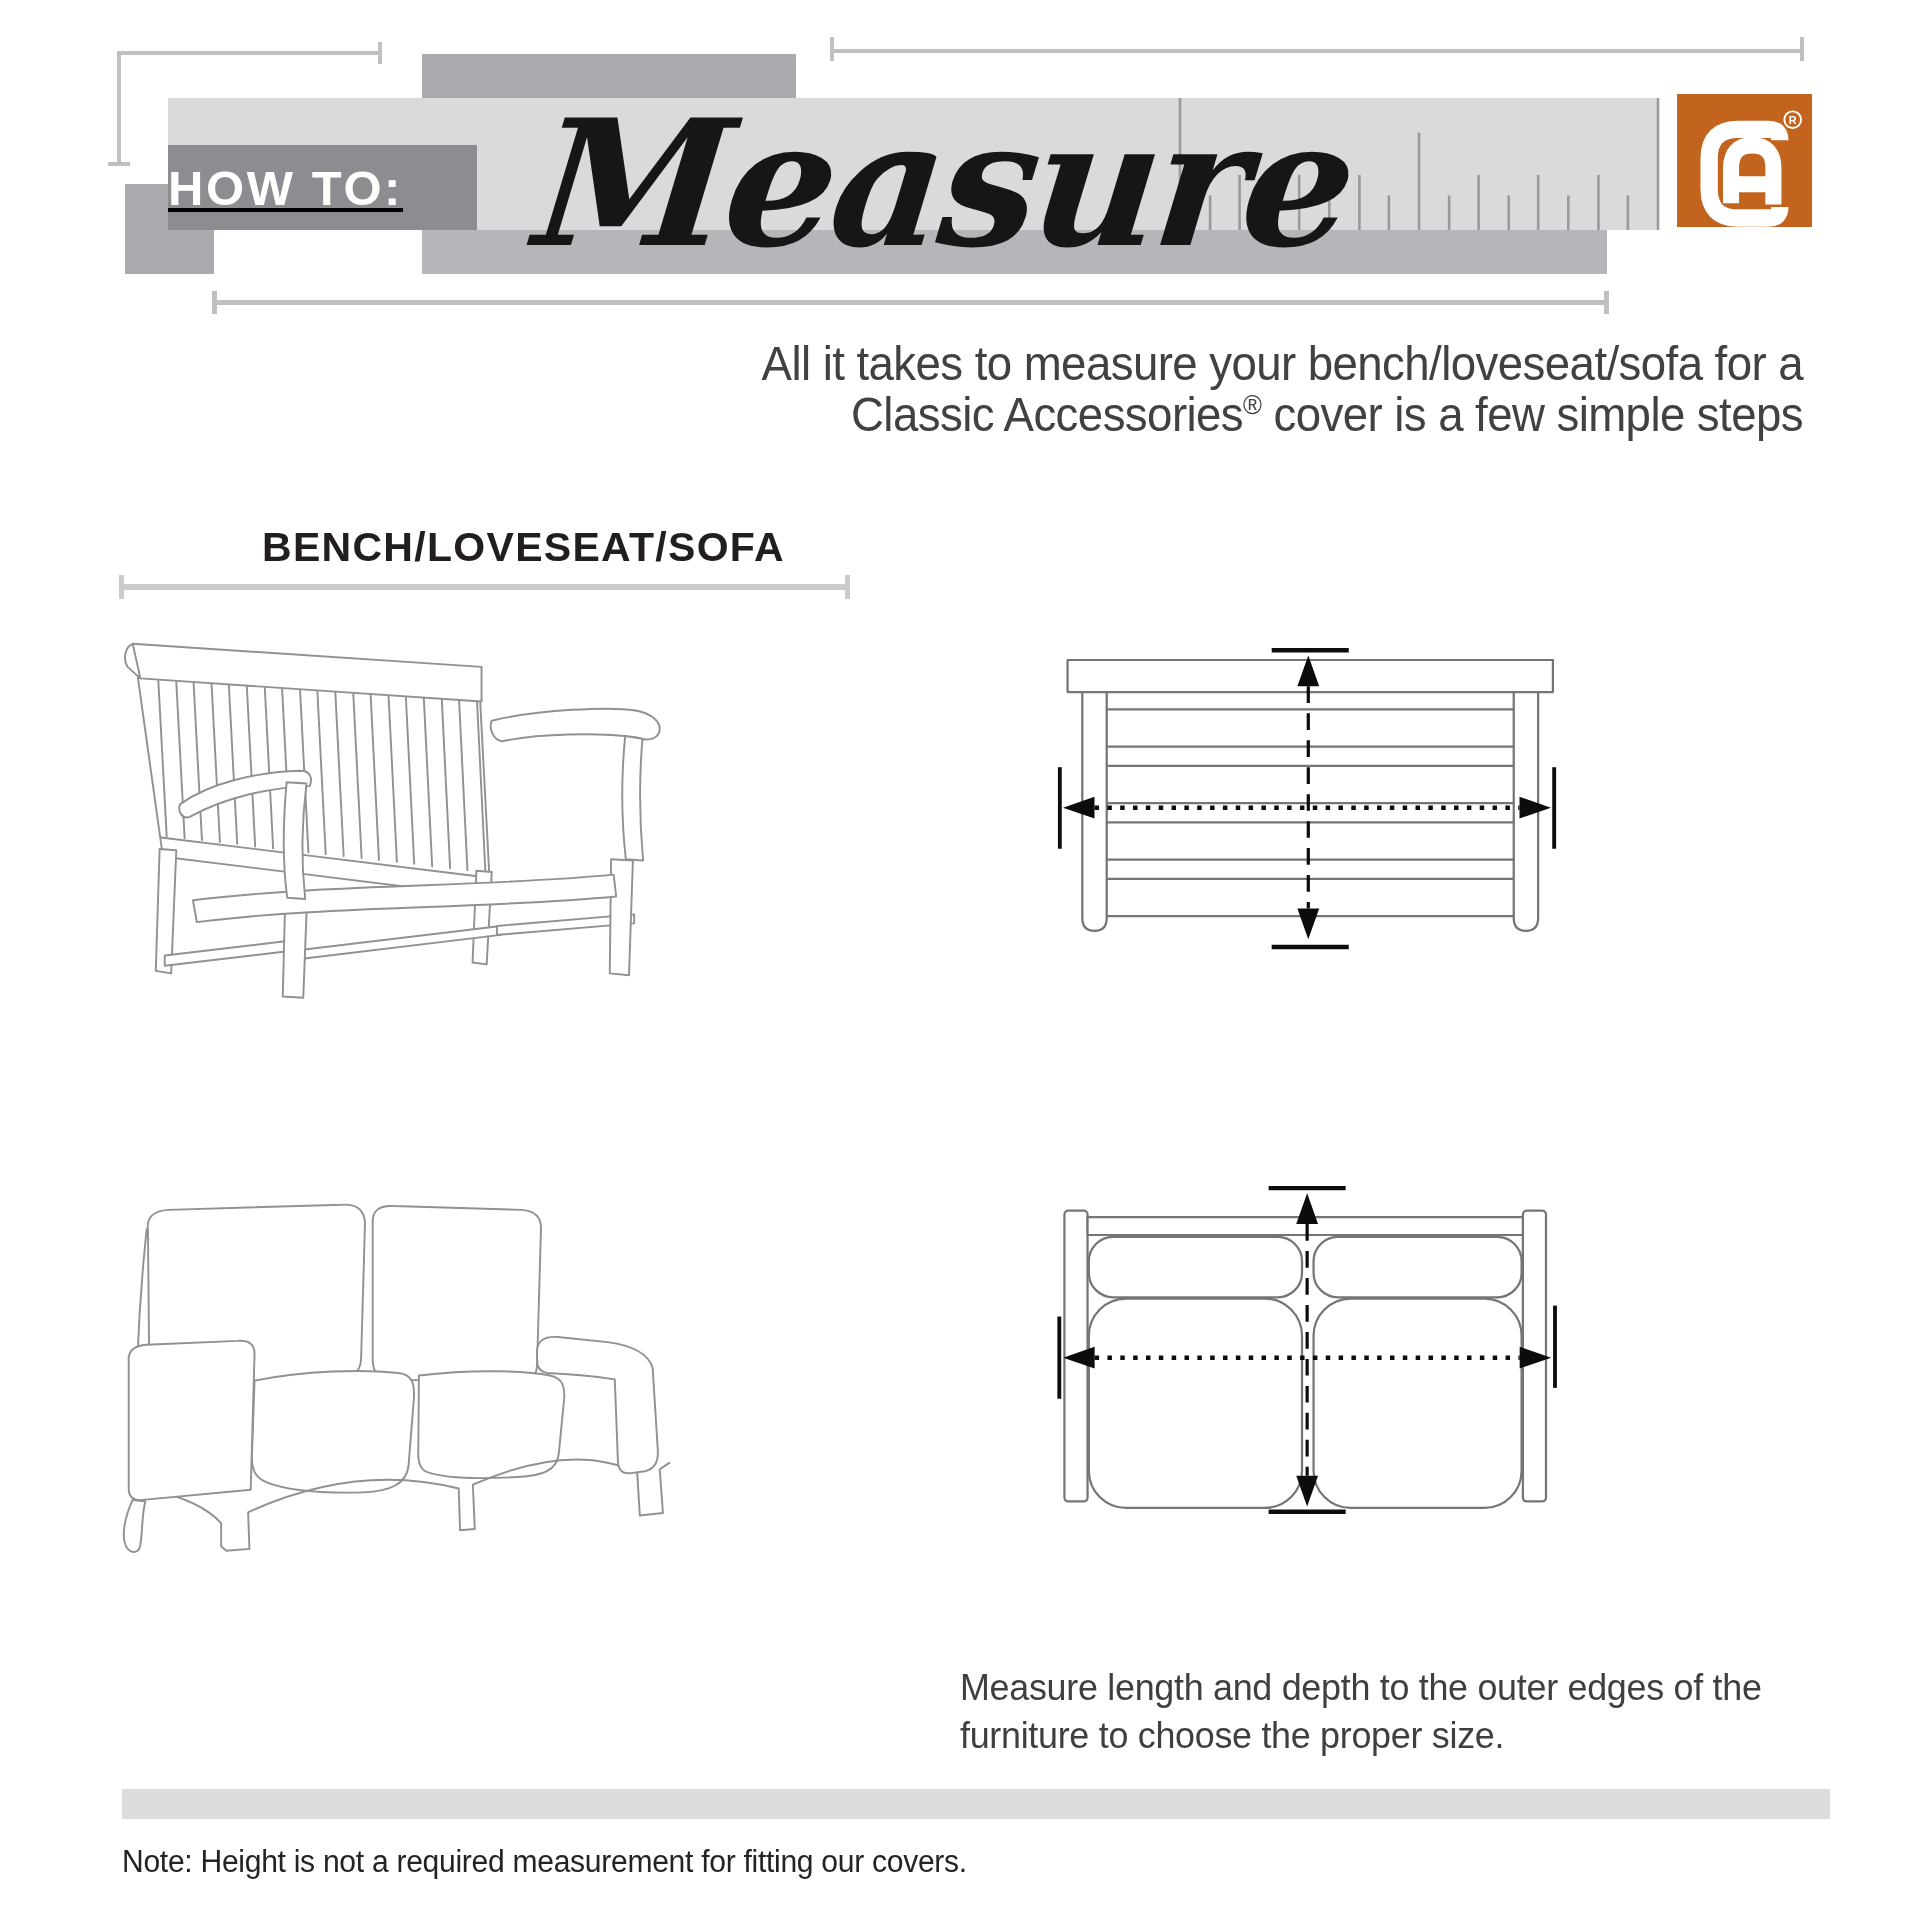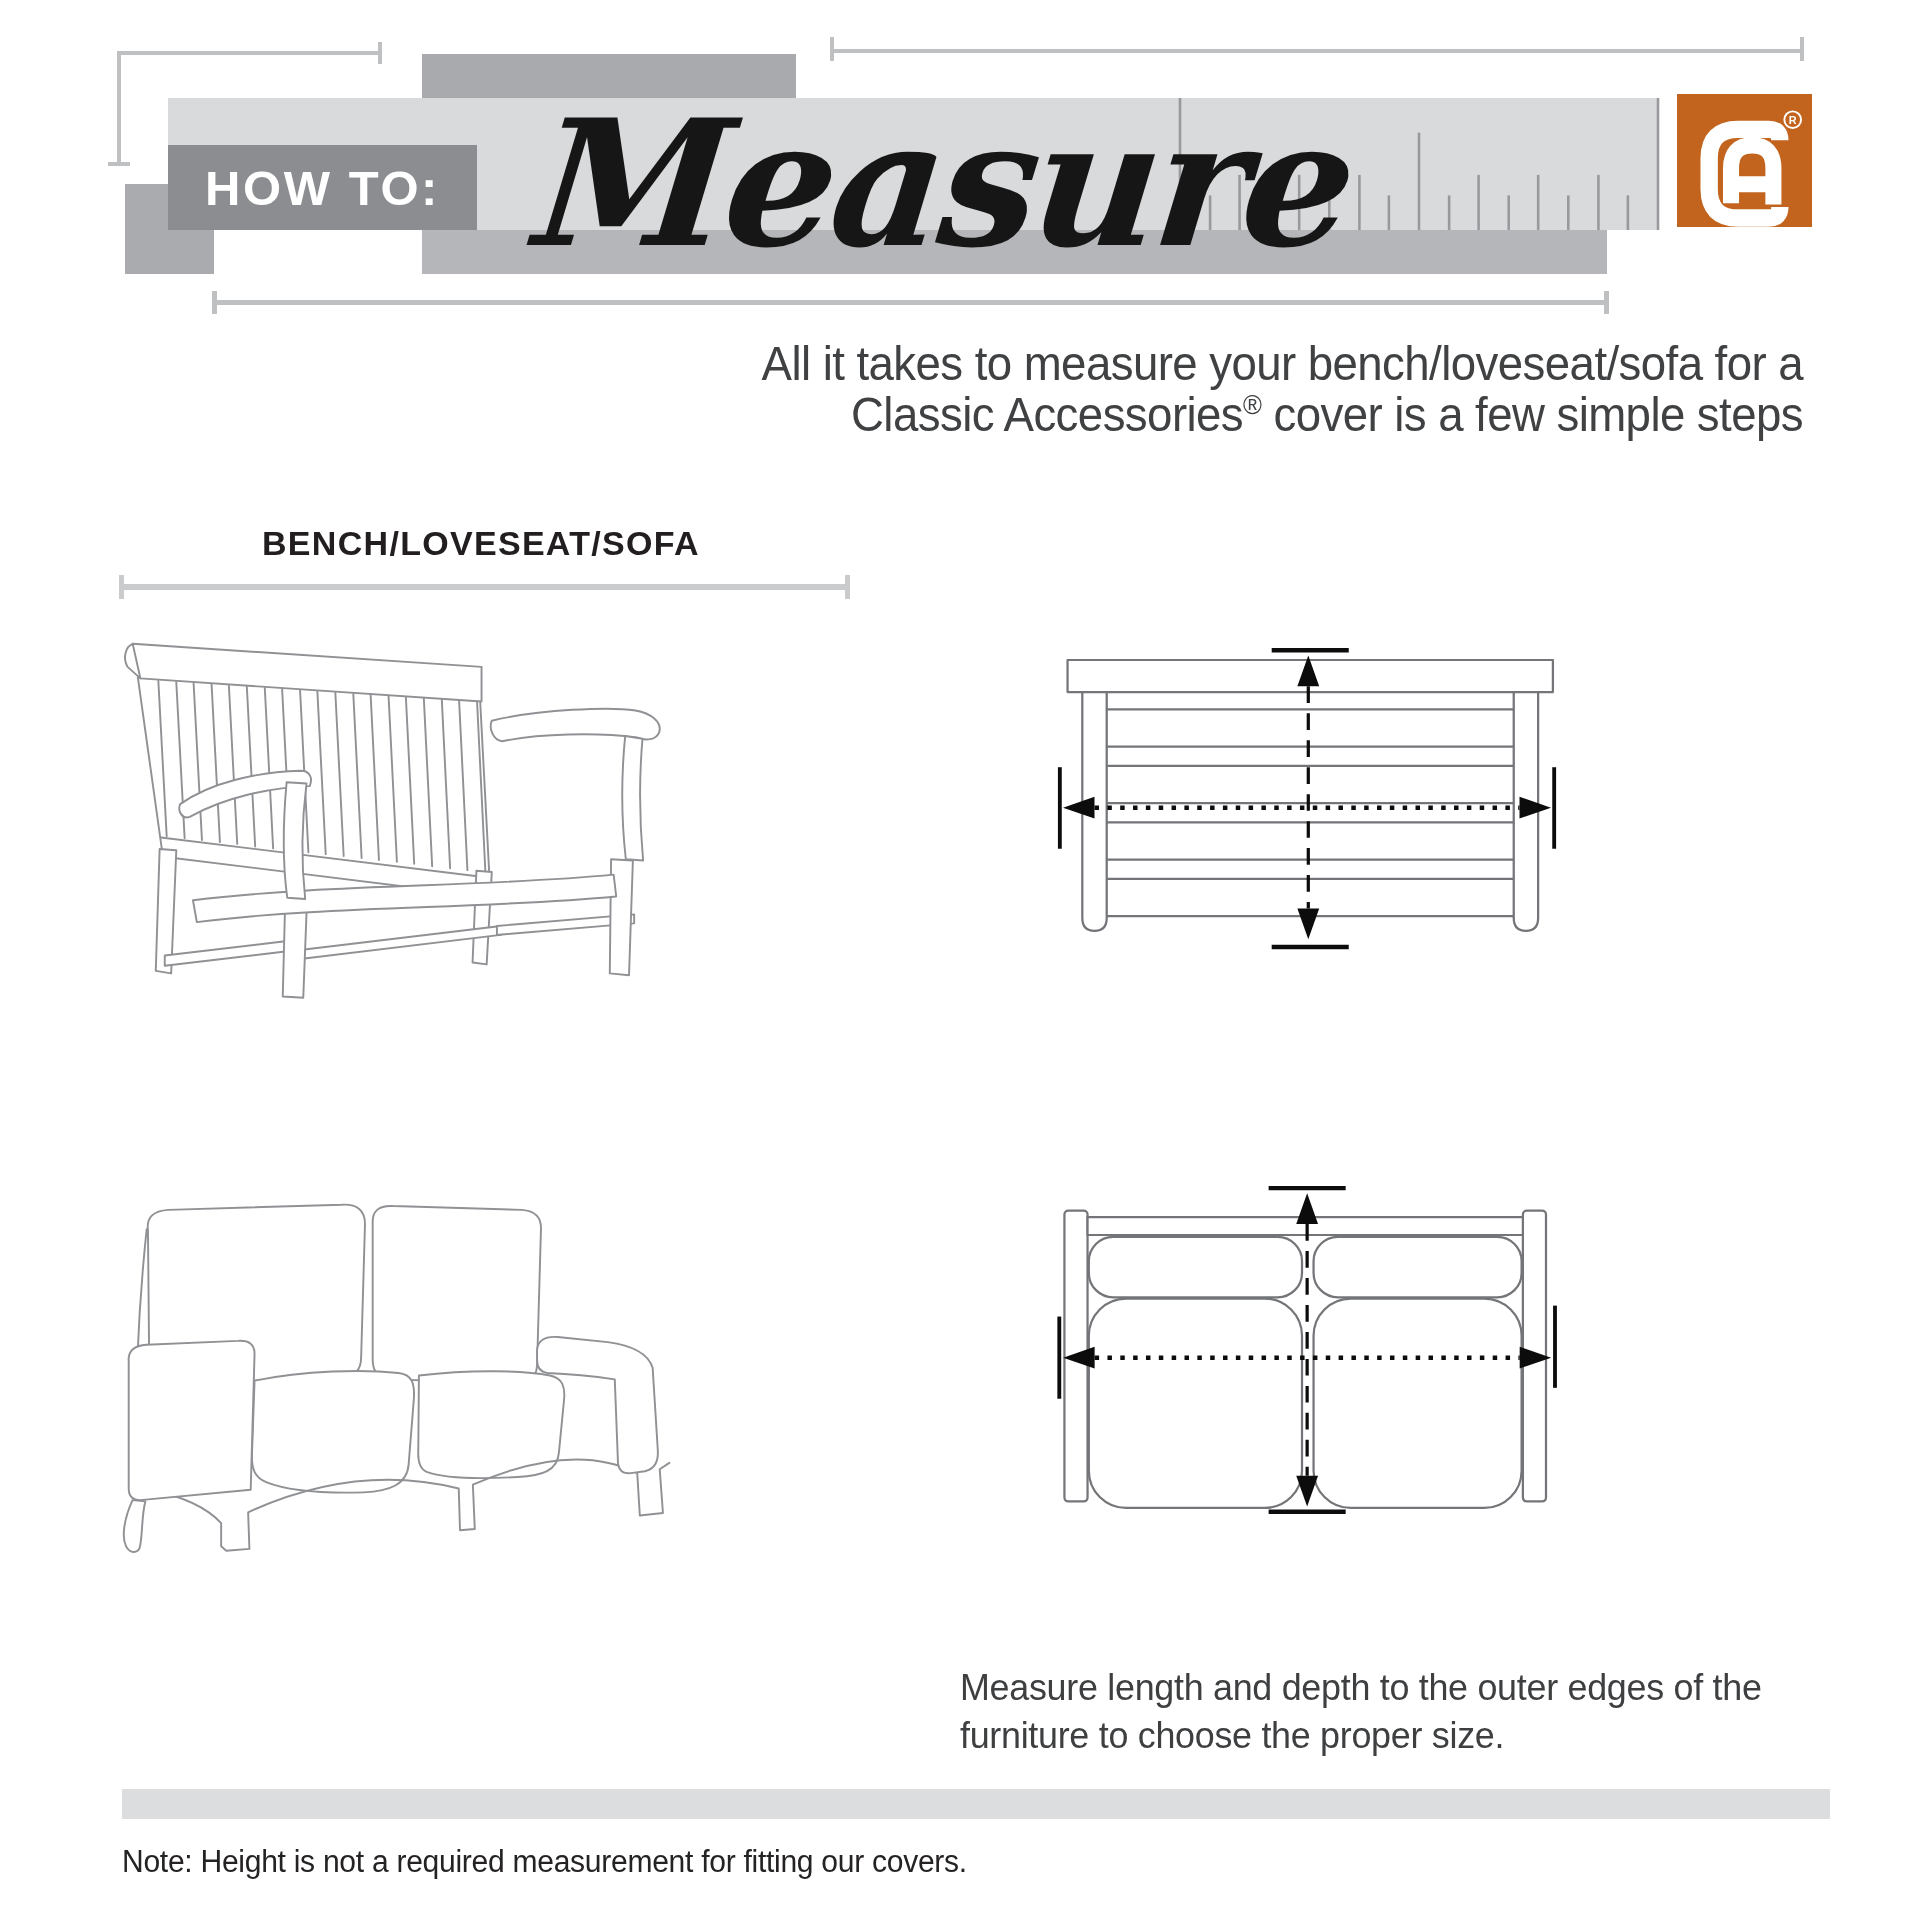--- a/index.html
+++ b/index.html
@@ -7,36 +7,36 @@
     width:1926px;height:1926px;background:#ffffff;position:relative;
     font-family:"Liberation Sans", sans-serif;overflow:hidden;
   }
   .abs{position:absolute;}
   
   .rect-top{left:422px;top:54px;width:374px;height:45px;background:#a8aaad;}
   .band{left:168px;top:98px;width:1491px;height:132px;background:#d9dadb;}
   .band-bottom{left:422px;top:230px;width:1185px;height:44px;background:#b4b6b9;}
   .left-block{left:125px;top:184px;width:89px;height:90px;background:#a9abae;}
   .howto-box{left:168px;top:145px;width:309px;height:85px;background:#8b8d90;
-    display:flex;align-items:center;justify-content:center;}
+    display:flex;align-items:center;justify-content:flex-start;text-decoration:underline;}
   .howto-box span{color:#ffffff;font-weight:bold;font-size:49px;letter-spacing:2.6px;}
   .script-title{left:537px;top:96px;width:706px;height:193px;
     font-family:"DejaVu Serif", serif;font-style:italic;font-weight:700;
     font-size:175px;line-height:175px;color:#161616;letter-spacing:-5.1px;
     transform:skewX(-6deg);white-space:nowrap;}
   .logo{left:1677px;top:94px;width:135px;height:133px;background:#c3641e;}
   
   .brk{background:#bec0c2;}
   
   .subtitle{left:514px;top:338px;width:1289px;text-align:right;color:#3f4143;
     font-size:48px;line-height:51px;letter-spacing:-0.6px;
     transform:scaleX(.95);transform-origin:100% 50%;}
   .subtitle sup{font-size:27px;vertical-align:super;line-height:0;}
   
-  .heading{left:262px;top:524px;font-size:34px;font-weight:bold;color:#221e1f;letter-spacing:1.3px;}
+  .heading{left:262px;top:524px;font-size:41px;font-weight:bold;color:#221e1f;letter-spacing:1.3px;}
   .instructions{left:960px;top:1664px;font-size:37px;line-height:48px;color:#3d3f41;
     letter-spacing:-0.3px;transform:scaleX(.97);transform-origin:0 50%;}
   .divider{left:122px;top:1789px;width:1708px;height:29.5px;background:#dcddde;}
   .footnote{left:122px;top:1844px;font-size:31px;color:#252223;letter-spacing:-0.3px;
     transform:scaleX(.97);transform-origin:0 50%;}
   svg{position:absolute;overflow:visible;}
   .lineart{fill:none;stroke:#8f9194;stroke-width:3;stroke-linejoin:round;stroke-linecap:round;}
   .lineart-f{fill:#ffffff;stroke:#8f9194;stroke-width:3;stroke-linejoin:round;}
   .tv{fill:none;stroke:#737578;stroke-width:3.5;stroke-linejoin:round;}
   .tv-f{fill:#ffffff;stroke:#737578;stroke-width:3.5;stroke-linejoin:round;}

